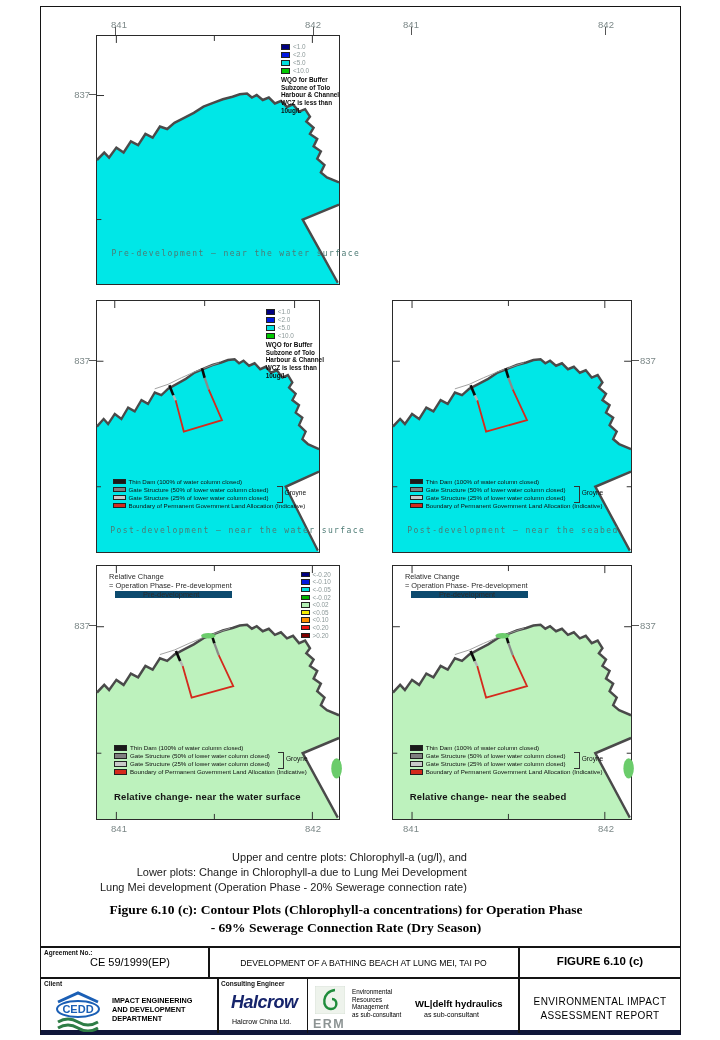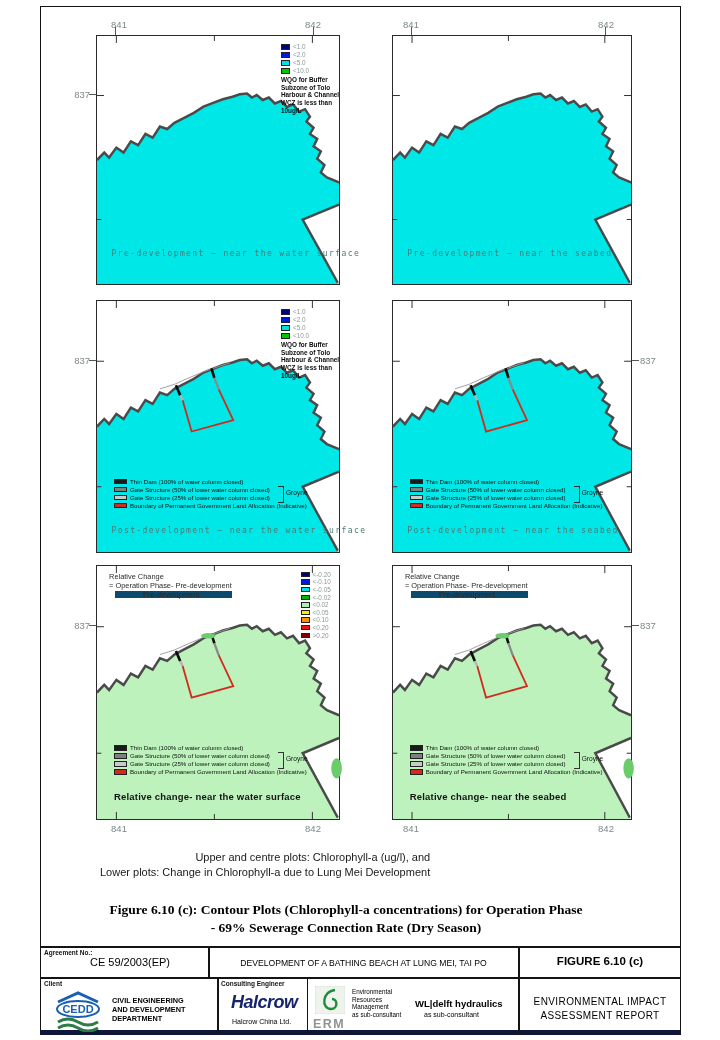--- a/index.html
+++ b/index.html
@@ -114,32 +114,22 @@
       <div>WQO for Buffer</div>
           <div>Subzone of Tolo</div>
       <div>Harbour &amp; Channel</div>
           <div>WCZ is less than</div>
       <div>10ug/L</div>
     </div>
   </div>
   <div class="plab" style="top:86%;text-align:right;">Pre-development — near the water surface</div>
 </div>
 
-<div class="panel" style="left:392px;top:35px;width:240px;height:250px;">
-  <svg class="map" viewBox="0 0 100 100" preserveAspectRatio="none">
-    <use href="#water" class="wc"></use>
-        <use href="#coast" class="cl"></use>
-    <use href="#tt"></use>
-        <use href="#tl"></use>
-        <use href="#tr"></use>
-  </svg>
-  <div class="plab" style="top:86%;">Pre-development — near the seabed</div>
-</div>
-
-<div class="panel" style="left:96px;top:300px;width:244px;height:253px;padding-left:32px;">
+
+<div class="panel" style="left:96px;top:300px;width:224px;height:253px;padding-left:32px;">
   <svg class="map" viewBox="0 0 100 100" preserveAspectRatio="none">
     <use href="#water" class="wc"></use>
         <use href="#coast" class="cl"></use>
         <use href="#works"></use>
     <use href="#tt"></use>
         <use href="#tl"></use>
   </svg>
   <div class="chl">
     <div class="lgrow"><span class="sw sw-c" style="background: rgb(0, 0, 128);"></span><span class="lab-g">&lt;1.0</span></div>
     <div class="lgrow"><span class="sw sw-c" style="background: rgb(0, 24, 224);"></span><span class="lab-g">&lt;2.0</span></div>
@@ -268,50 +258,51 @@
 <div class="stub" style="left:605px;top:27px;width:1px;height:8px;"></div>
 <div class="stub" style="left:89px;top:94px;width:7px;height:1px;"></div>
 <div class="stub" style="left:89px;top:360px;width:7px;height:1px;"></div>
 <div class="stub" style="left:632px;top:360px;width:7px;height:1px;"></div>
 <div class="stub" style="left:89px;top:625px;width:7px;height:1px;"></div>
 <div class="stub" style="left:632px;top:625px;width:7px;height:1px;"></div>
 
 <div id="caption">
   <div>Upper and centre plots: Chlorophyll-a (ug/l), and</div>
   <div>Lower plots: Change in Chlorophyll-a due to Lung Mei Development</div>
+  <div>Lung Mei development (Operation Phase - 20% Sewerage connection rate)</div>
 </div>
 <div id="figtitle">
   <div>Figure 6.10 (c):  Contour Plots (Chlorophyll-a concentrations) for Operation Phase</div>
   <div>- 69% Sewerage Connection Rate (Dry Season)</div>
 </div>
 
 <div class="tline" style="left:40px;top:946px;width:641px;height:1.5px;"></div>
 <div class="tline" style="left:40px;top:977px;width:641px;height:1.5px;"></div>
 <div class="tline" style="left:208px;top:946px;width:1.5px;height:31px;"></div>
 <div class="tline" style="left:518px;top:946px;width:1.5px;height:31px;"></div>
 <div class="tline" style="left:217px;top:977px;width:1.5px;height:56px;"></div>
 <div class="tline" style="left:307px;top:977px;width:1px;height:56px;"></div>
 <div class="tline" style="left:518px;top:977px;width:1.5px;height:56px;"></div>
 
 <div class="cell-lab" style="left:44px;top:949px;">Agreement No.:</div>
-<div class="cval" style="left:60px;top:956px;width:140px;font-size:11px;">CE 59/2003(EP)</div>
+<div class="cval" style="left:60px;top:956px;width:140px;font-size:11px;">CE 59/1999(EP)</div>
 <div class="cval" style="left:212px;top:958px;width:303px;font-size:8.6px;">DEVELOPMENT OF A BATHING BEACH AT LUNG MEI, TAI PO</div>
 <div class="cval" style="left:520px;top:955px;width:160px;font-size:11.5px;font-weight:bold;">FIGURE 6.10 (c)</div>
 
 <div class="cell-lab" style="left:44px;top:980px;">Client</div>
 
 <svg style="position:absolute;left:50px;top:990px;" width="56" height="42" viewBox="0 0 56 42">
   <path d="M8,12 L28,3 L48,12" fill="none" stroke="#1b5fb5" stroke-width="3"></path>
   <ellipse cx="28" cy="19" rx="21" ry="8" fill="none" stroke="#1b5fb5" stroke-width="2"></ellipse>
   <text x="28" y="23" text-anchor="middle" font-family="Liberation Sans, sans-serif" font-size="11" font-weight="bold" fill="#1b5fb5">CEDD</text>
   <path d="M8,32 q10,-6 20,0 q10,6 20,0" fill="none" stroke="#2e7d46" stroke-width="3"></path>
   <path d="M8,38 q10,-6 20,0 q10,6 20,0" fill="none" stroke="#2e7d46" stroke-width="3"></path>
 </svg>
 <div class="ceddtxt" style="left:112px;top:996px;">
-  <div>CIVIL ENGINEERING</div>
+  <div>IMPACT ENGINEERING</div>
   <div>AND DEVELOPMENT</div>
   <div>DEPARTMENT</div>
 </div>
 
 <div class="cell-lab" style="left:221px;top:980px;">Consulting Engineer</div>
 <div class="halcrow" style="left:231px;top:992px;">Halcrow</div>
 <div class="small7" style="left:232px;top:1018px;">Halcrow China Ltd.</div>
 
 <svg style="position:absolute;left:315px;top:986px;" width="30" height="28" viewBox="0 0 30 28">
   <rect x="0" y="0" width="30" height="28" fill="#eef3ec" stroke="#c9d4c9" stroke-width="0.5"></rect>

